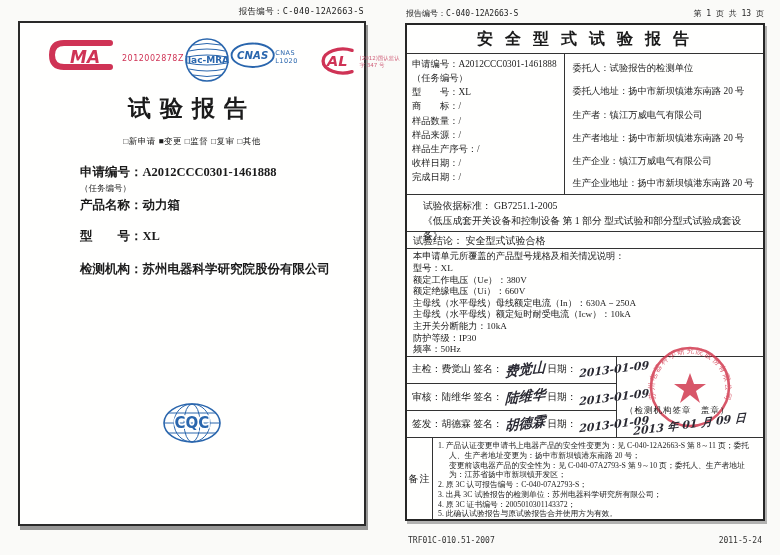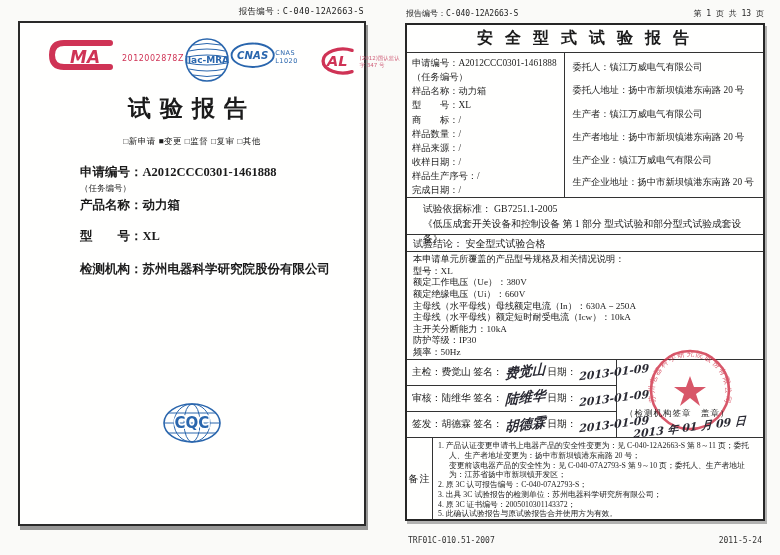--- a/index.html
+++ b/index.html
@@ -157,31 +157,30 @@
     <span>第 1 页 共 13 页</span>
   </div>
   <div class="rp-box">
 
     <div class="r-row rp-title">安 全 型 式 试 验 报 告</div>
 
     <div class="r-row rp-info">
       <div class="rp-info-left">
         <div>申请编号：A2012CCC0301-1461888</div>
         <div>（任务编号）</div>
-        <div>样品名称：动力箱</div>
         <div>型　　号：XL</div>
         <div>商　　标：/</div>
         <div>样品数量：/</div>
         <div>样品来源：/</div>
+        <div>样品生产序号：/</div>
         <div>收样日期：/</div>
-        <div>样品生产序号：/</div>
         <div>完成日期：/</div>
       </div>
       <div class="rp-info-right">
-        <div>委托人：镇江万威电气有限公司</div>
+        <div>委托人：试验报告的检测单位</div>
         <div>委托人地址：扬中市新坝镇港东南路 20 号</div>
         <div>生产者：镇江万威电气有限公司</div>
         <div>生产者地址：扬中市新坝镇港东南路 20 号</div>
         <div>生产企业：镇江万威电气有限公司</div>
         <div class="wraps">生产企业地址：扬中市新坝镇港东南路 20 号</div>
       </div>
     </div>
 
     <div class="r-row rp-standard">
       <div>

